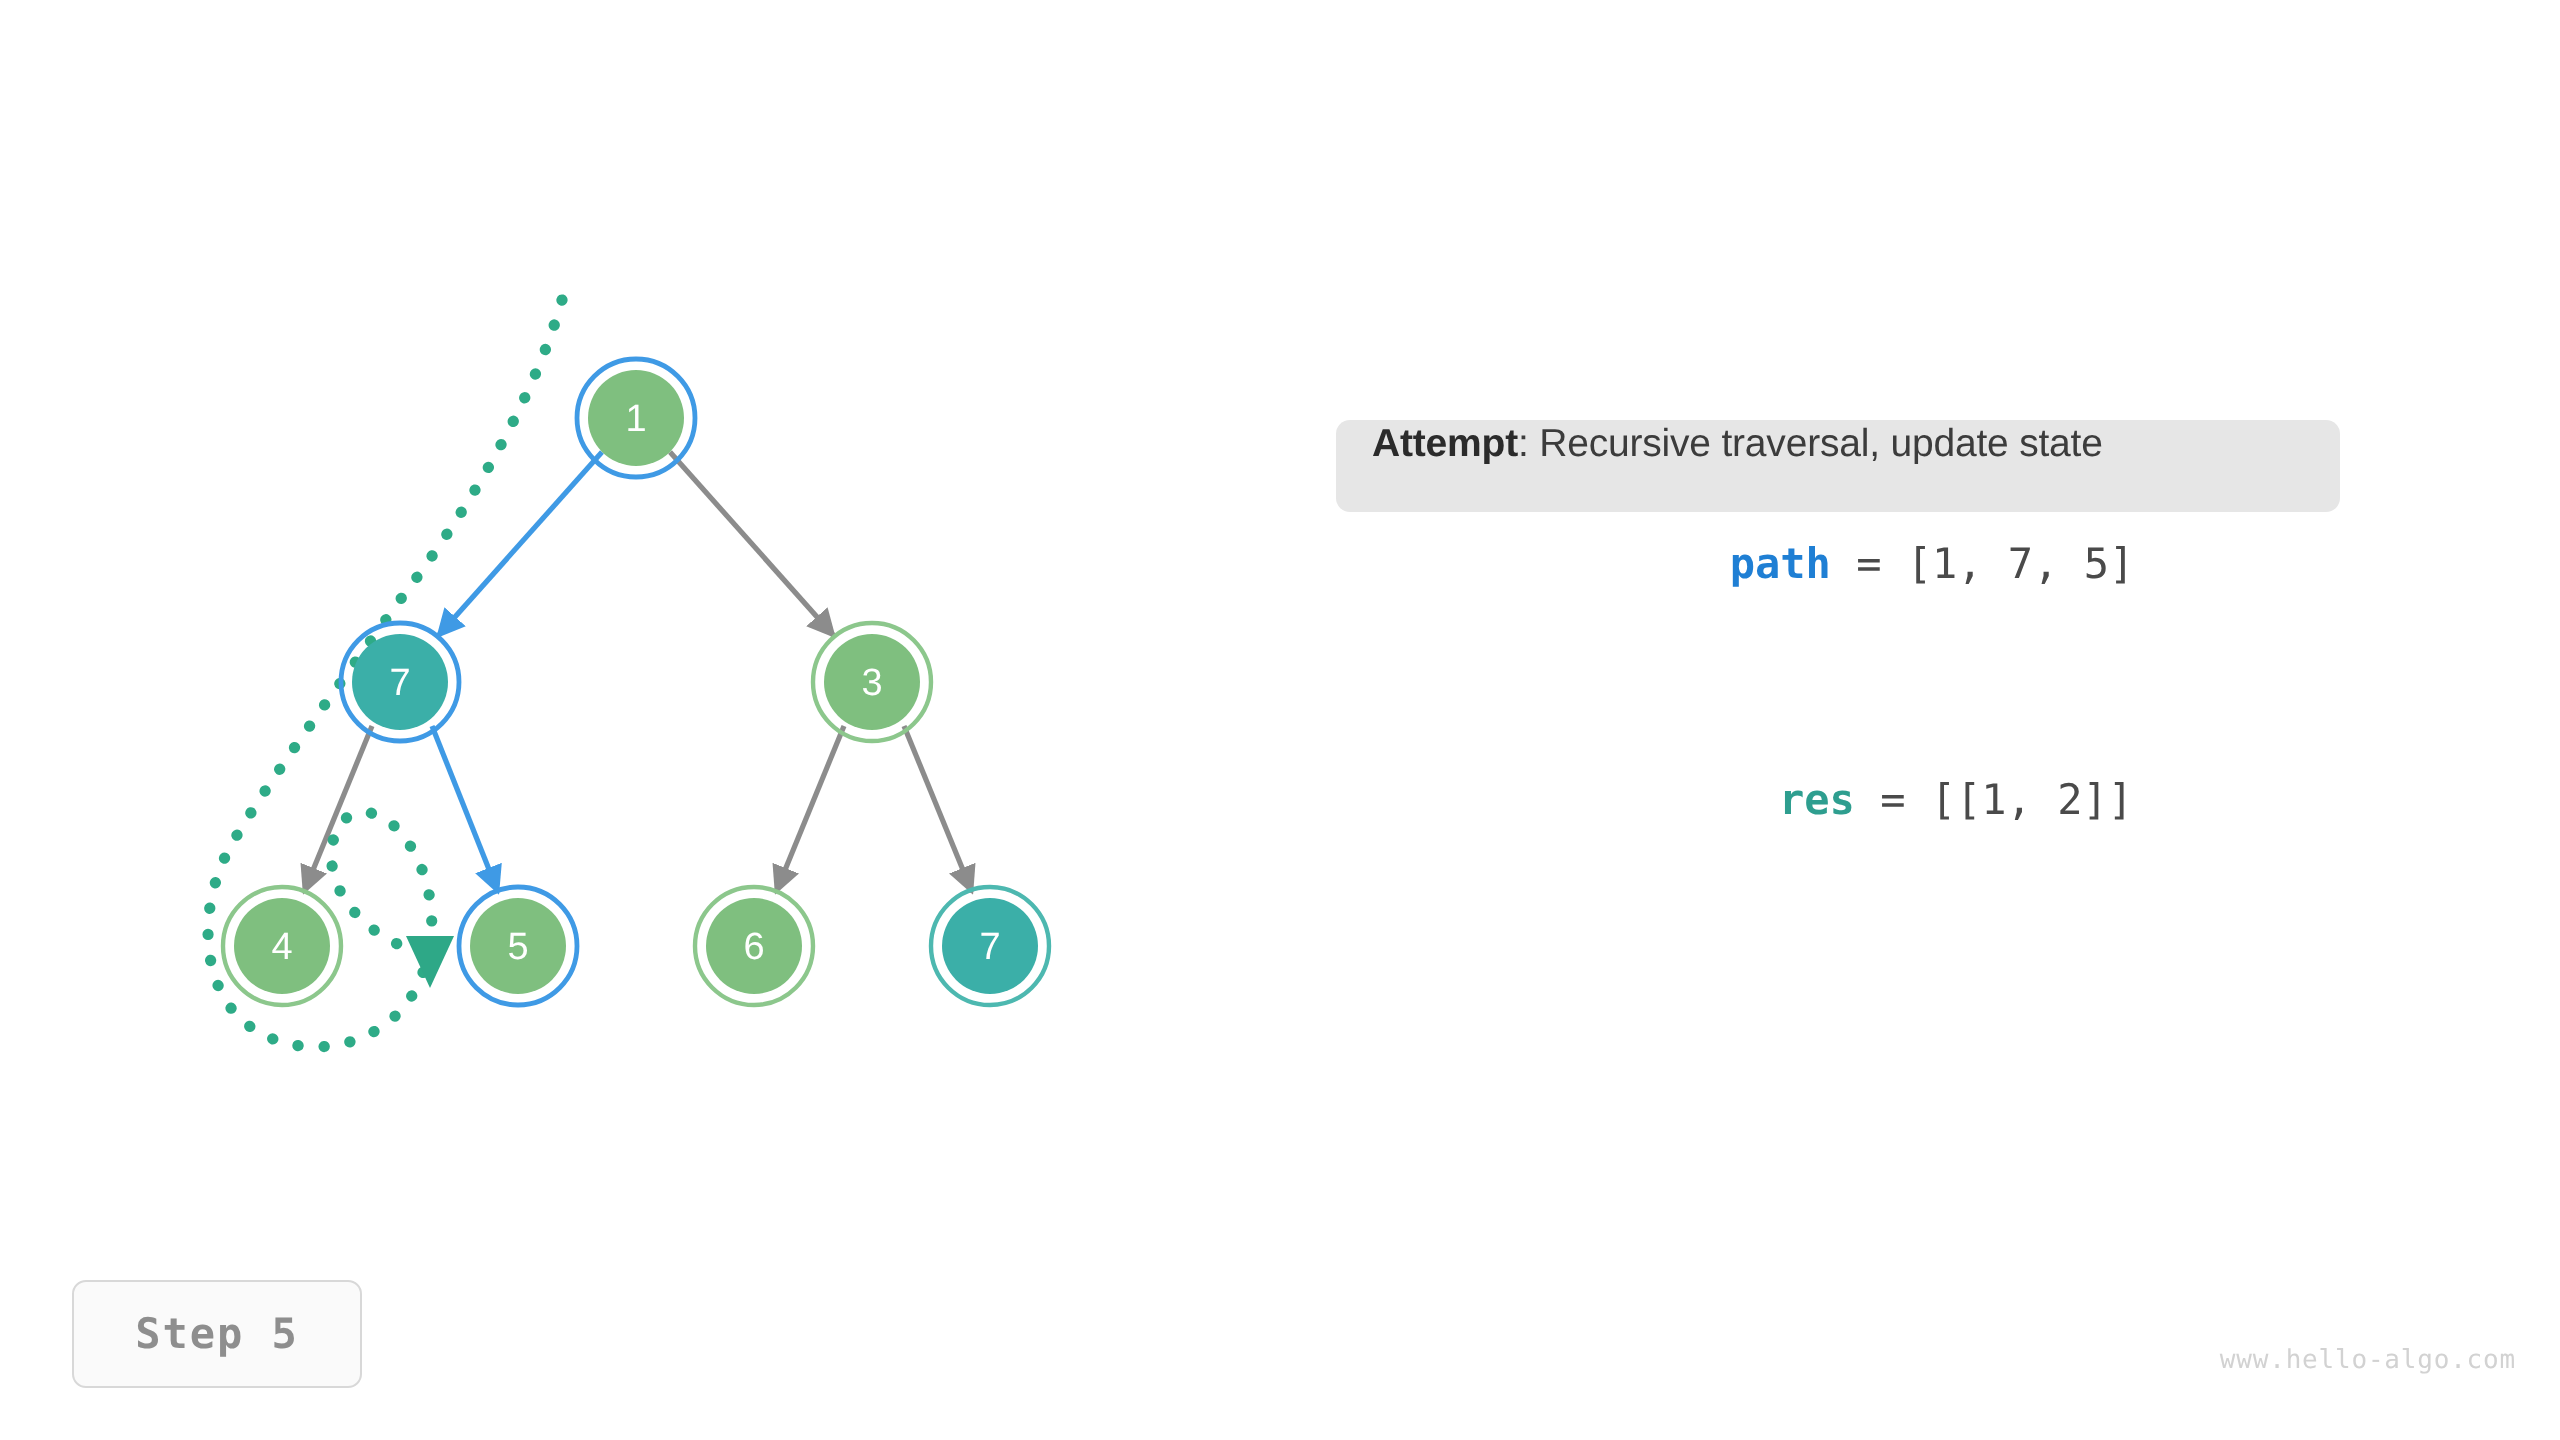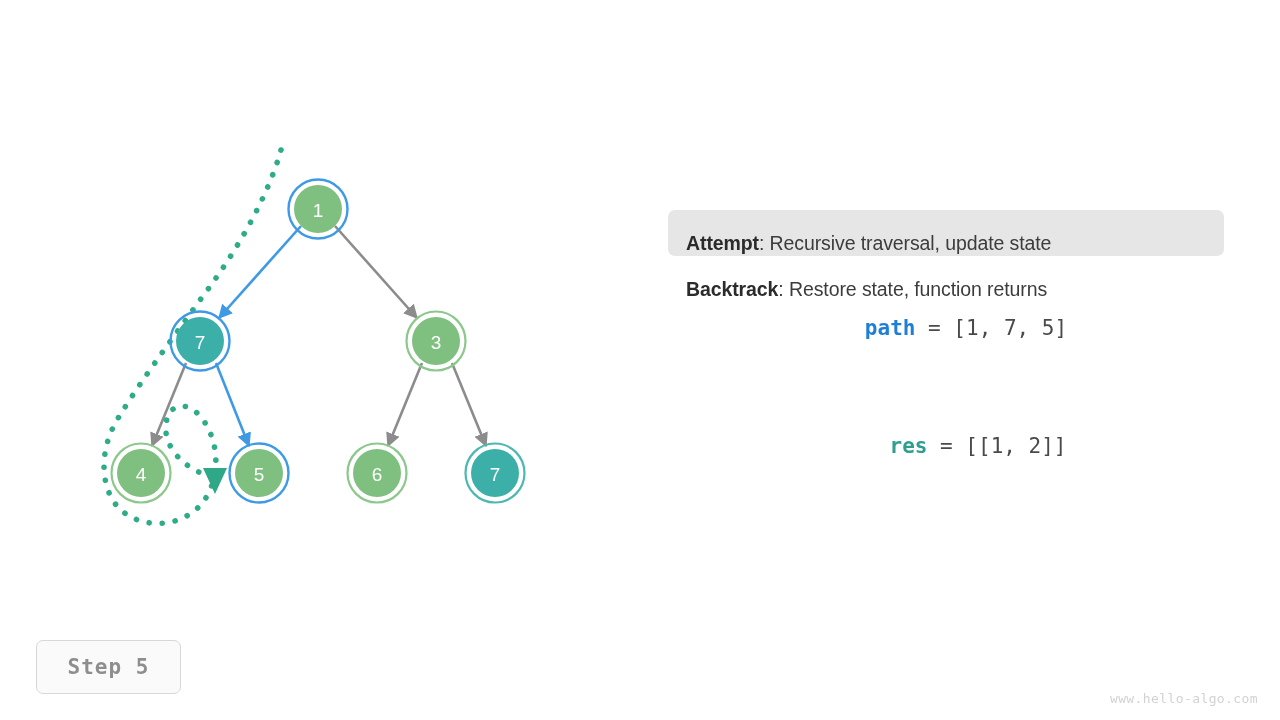--- a/index.html
+++ b/index.html
@@ -56,26 +56,26 @@
   }
 
   .desc-line .kw {
     font-weight: bold;
     color: #2b2b2b;
   }
 
   .desc-row {
     height: 46px;
     display: flex;
-    align-items: flex-end;
+    align-items: flex-start;
     padding: 0 18px;
     margin-left: -18px;
     border-radius: 7px;
     box-sizing: border-box;
-    width: 556px;
+    width: 502px;
   }
 
   .desc-row.highlight {
     background: #e6e6e6;
   }
 
   .code-line {
     font-family: "DejaVu Sans Mono", "Liberation Mono", monospace;
     font-size: 21px;
     color: #4a4a4a;
@@ -110,21 +110,21 @@
     font-size: 21px;
     font-weight: bold;
     color: #8e8e8e;
     letter-spacing: 1px;
   }
 
   
   #watermark {
     position: absolute;
     right: 22px;
-    bottom: 14px;
+    bottom: 32px;
     font-family: "DejaVu Sans Mono", "Liberation Mono", monospace;
     font-size: 13px;
     color: #d2d2d2;
     letter-spacing: 0.4px;
   }
 </style>
 </head>
 <body>
 
 <div id="stage">
@@ -208,25 +208,20 @@
   </svg>
 
   <div id="panel">
 
     <div class="desc-row highlight">
       <div class="desc-line">
         <span class="kw">Attempt</span><span>: Recursive traversal, update state</span>
       </div>
     </div>
 
-    <div class="desc-row">
-      <div class="desc-line">
-        <span class="kw">Backtrack</span><span>: Restore state, function returns</span>
-      </div>
-    </div>
 
     <div class="code-block">
       <div class="code-line"><span class="var-path">path</span><span> = [1, 7, 5]</span></div>
     </div>
 
     <div class="code-gap"></div>
 
     <div class="code-block">
       <div class="code-line"><span class="var-res">res</span><span> = [[1, 2]]</span></div>
     </div>

